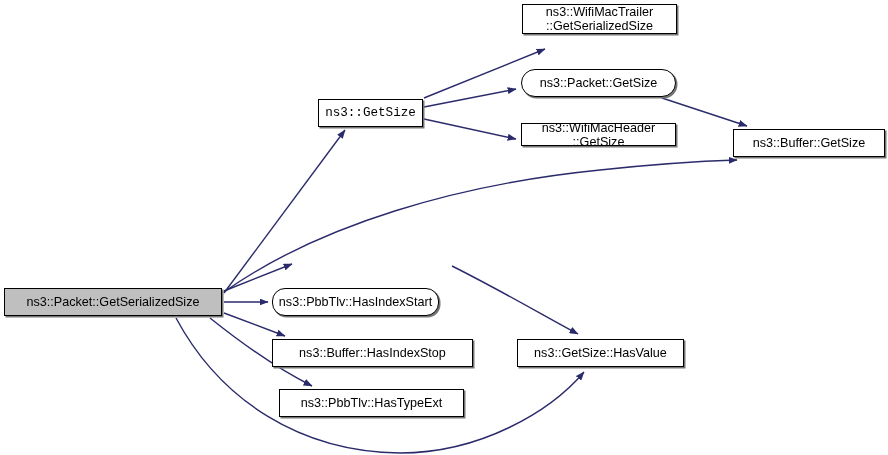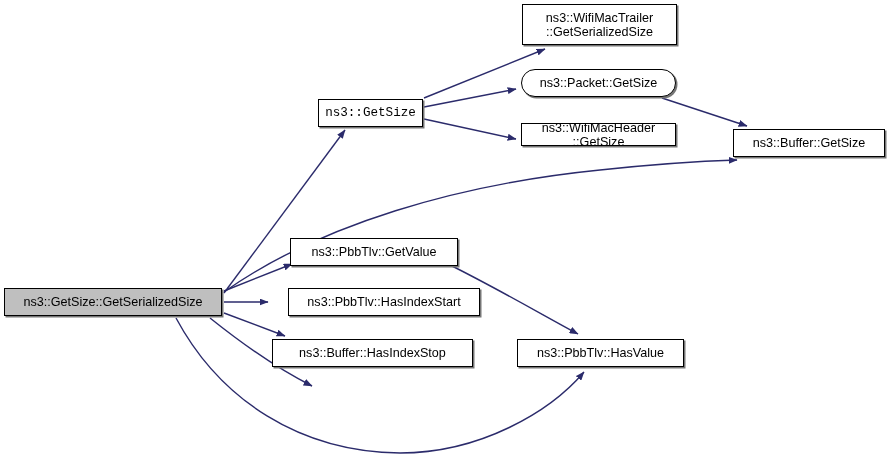--- a/index.html
+++ b/index.html
@@ -81,55 +81,55 @@
 
       <path d="M 424 119 L 516 139" marker-end="url(#arrowhead)"></path>
 
       <path d="M 662 98 L 747 126" marker-end="url(#arrowhead)"></path>
 
       <path d="M 452 266 C 500 290, 548 318, 578 334" marker-end="url(#arrowhead)"></path>
     </g>
   </svg>
 
   <div class="graph-node highlighted" style="left:4px; top:288px; width:218px; height:28px;">
-    <span class="node-label">ns3::GetSize::GetSerializedSize</span>
+    <span class="node-label">ns3::Packet::GetSerializedSize</span>
   </div>
 
   <div class="graph-node" style="left:318px; top:99px; width:105px; height:28px;font-family:Liberation Mono, monospace;">
     <span class="node-label">ns3::GetSize</span>
   </div>
 
-  <div class="graph-node" style="left:522px; top:4px; width:155px; height:41px;">
+  <div class="graph-node" style="left:522px; top:4px; width:155px; height:30px;">
     <span class="node-label">ns3::WifiMacTrailer
 ::GetSerializedSize</span>
   </div>
 
   <div class="graph-node" style="left:521px; top:69px; width:155px; height:28px;border-radius:14px;">
     <span class="node-label">ns3::Packet::GetSize</span>
   </div>
 
   <div class="graph-node" style="left:521px; top:123px; width:155px; height:23px;">
     <span class="node-label">ns3::WifiMacHeader
 ::GetSize</span>
   </div>
 
   <div class="graph-node" style="left:733px; top:129px; width:152px; height:28px;">
     <span class="node-label">ns3::Buffer::GetSize</span>
   </div>
 
-  <div class="graph-node" style="left:290px; top:238px; width:168px; height:28px;">
-    <span class="node-label">ns3::PbbTlv::GetValue</span>
-  </div>
 
-  <div class="graph-node" style="left:288px; top:288px; width:192px; height:28px;">
+  <div class="graph-node" style="left:272px; top:288px; width:167px; height:28px;border-radius:13px;">
     <span class="node-label">ns3::PbbTlv::HasIndexStart</span>
   </div>
 
   <div class="graph-node" style="left:272px; top:339px; width:201px; height:28px;">
     <span class="node-label">ns3::Buffer::HasIndexStop</span>
   </div>
 
+  <div class="graph-node" style="left:279px; top:389px; width:185px; height:28px;">
+    <span class="node-label">ns3::PbbTlv::HasTypeExt</span>
+  </div>
 
   <div class="graph-node" style="left:517px; top:339px; width:167px; height:28px;">
-    <span class="node-label">ns3::PbbTlv::HasValue</span>
+    <span class="node-label">ns3::GetSize::HasValue</span>
   </div>
 
 </div>
 
 </body></html>

